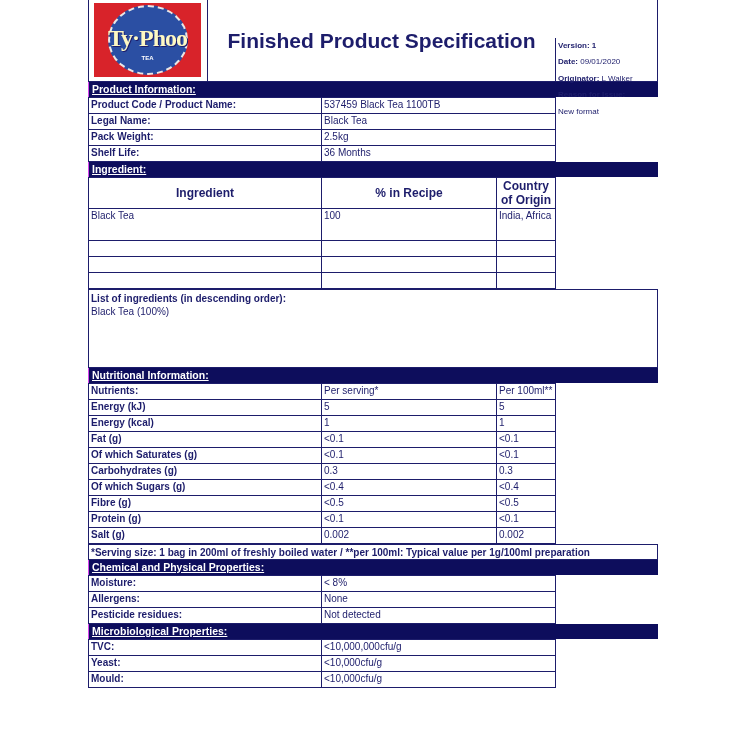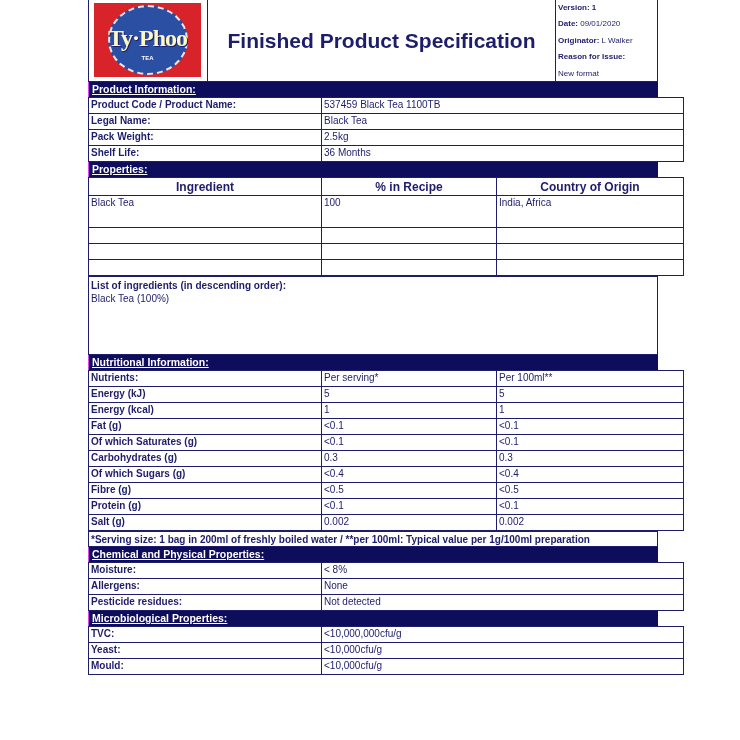--- a/index.html
+++ b/index.html
@@ -6,24 +6,24 @@
   body { width:740px; height:740px; position:relative; font-family:"Liberation Sans", sans-serif; color:#1d1d6b; overflow:hidden; }
   .sheet { position:absolute; left:88px; top:0; width:570px; }
   .b { font-weight:bold; }
   .hdr { display:flex; height:82px; border:1px solid #1d1d6b; border-top:none; box-sizing:border-box; }
   .logo-box { width:118px; border-right:1px solid #1d1d6b; position:relative; }
   .logo { position:absolute; left:5px; top:3px; width:107px; height:74px; background:#d8232a; overflow:hidden; }
   .logo .circle { position:absolute; left:14px; top:2px; width:80px; height:70px; border-radius:50%; background:#2b4fa3; border:2px dashed #e8e8e8; box-sizing:border-box; }
   .logo .wordmark { position:absolute; left:0; right:0; top:22px; text-align:center; color:#fef9c3; font-weight:bold; font-size:24px; font-family:"Liberation Serif", serif; letter-spacing:-1px; text-shadow:1px 1px 0 #1d1d6b; }
   .logo .tea { position:absolute; left:0; right:0; top:52px; text-align:center; color:#fff; font-size:6px; font-weight:bold; }
   .title-box { flex:1; display:flex; align-items:center; justify-content:center; font-size:21px; font-weight:bold; }
-  .meta-box { width:102px; border-left:1px solid #1d1d6b; font-size:8px; padding-left:2px; box-sizing:border-box; }
+  .meta-box { width:102px; border-left:1px solid #1d1d6b; font-size:8px; padding-left:2px; box-sizing:border-box;margin-top:38px; }
   .meta-box div { height:16.4px; line-height:16px; }
   .sec { background:#0d0d5c; color:#fff; font-weight:bold; font-size:10.5px; height:15px; line-height:15px; padding-left:3px; text-decoration:underline; border-left:1px solid #d946ef; border-right:1px solid #0d0d5c; box-sizing:border-box; }
-  table { border-collapse:collapse; width:596px; table-layout:fixed; }
+  table { border-collapse:collapse; width:468px; table-layout:fixed; }
   td { border:1px solid #1d1d6b; font-size:10px; padding:0 2px; height:15px; line-height:13px; vertical-align:top; overflow:hidden; white-space:nowrap; }
   td.lbl { font-weight:bold; }
   th { border:1px solid #1d1d6b; font-size:12px; height:15px; font-weight:bold; }
   .list-box { border:1px solid #1d1d6b; height:79px; font-size:10px; padding:2px 2px; box-sizing:border-box; }
   .list-box .t { font-weight:bold; line-height:14px; }
   .foot { border:1px solid #1d1d6b; font-size:10px; font-weight:bold; height:16px; line-height:15px; padding-left:2px; box-sizing:border-box; }
 </style>
 </head>
 <body>
 
@@ -66,21 +66,21 @@
           <td class="lbl">Pack Weight:</td>
           <td>2.5kg</td>
         </tr>
     <tr>
           <td class="lbl">Shelf Life:</td>
           <td>36 Months</td>
         </tr>
   </tbody>
     </table>
 
-  <div class="sec">Properties:</div>
+  <div class="sec">Ingredient:</div>
   <table>
     <colgroup>
         <col style="width:233px">
         <col style="width:175px">
         <col>
       </colgroup>
     <tbody>
         <tr>
       <th>Ingredient</th>
       <th>% in Recipe</th>

